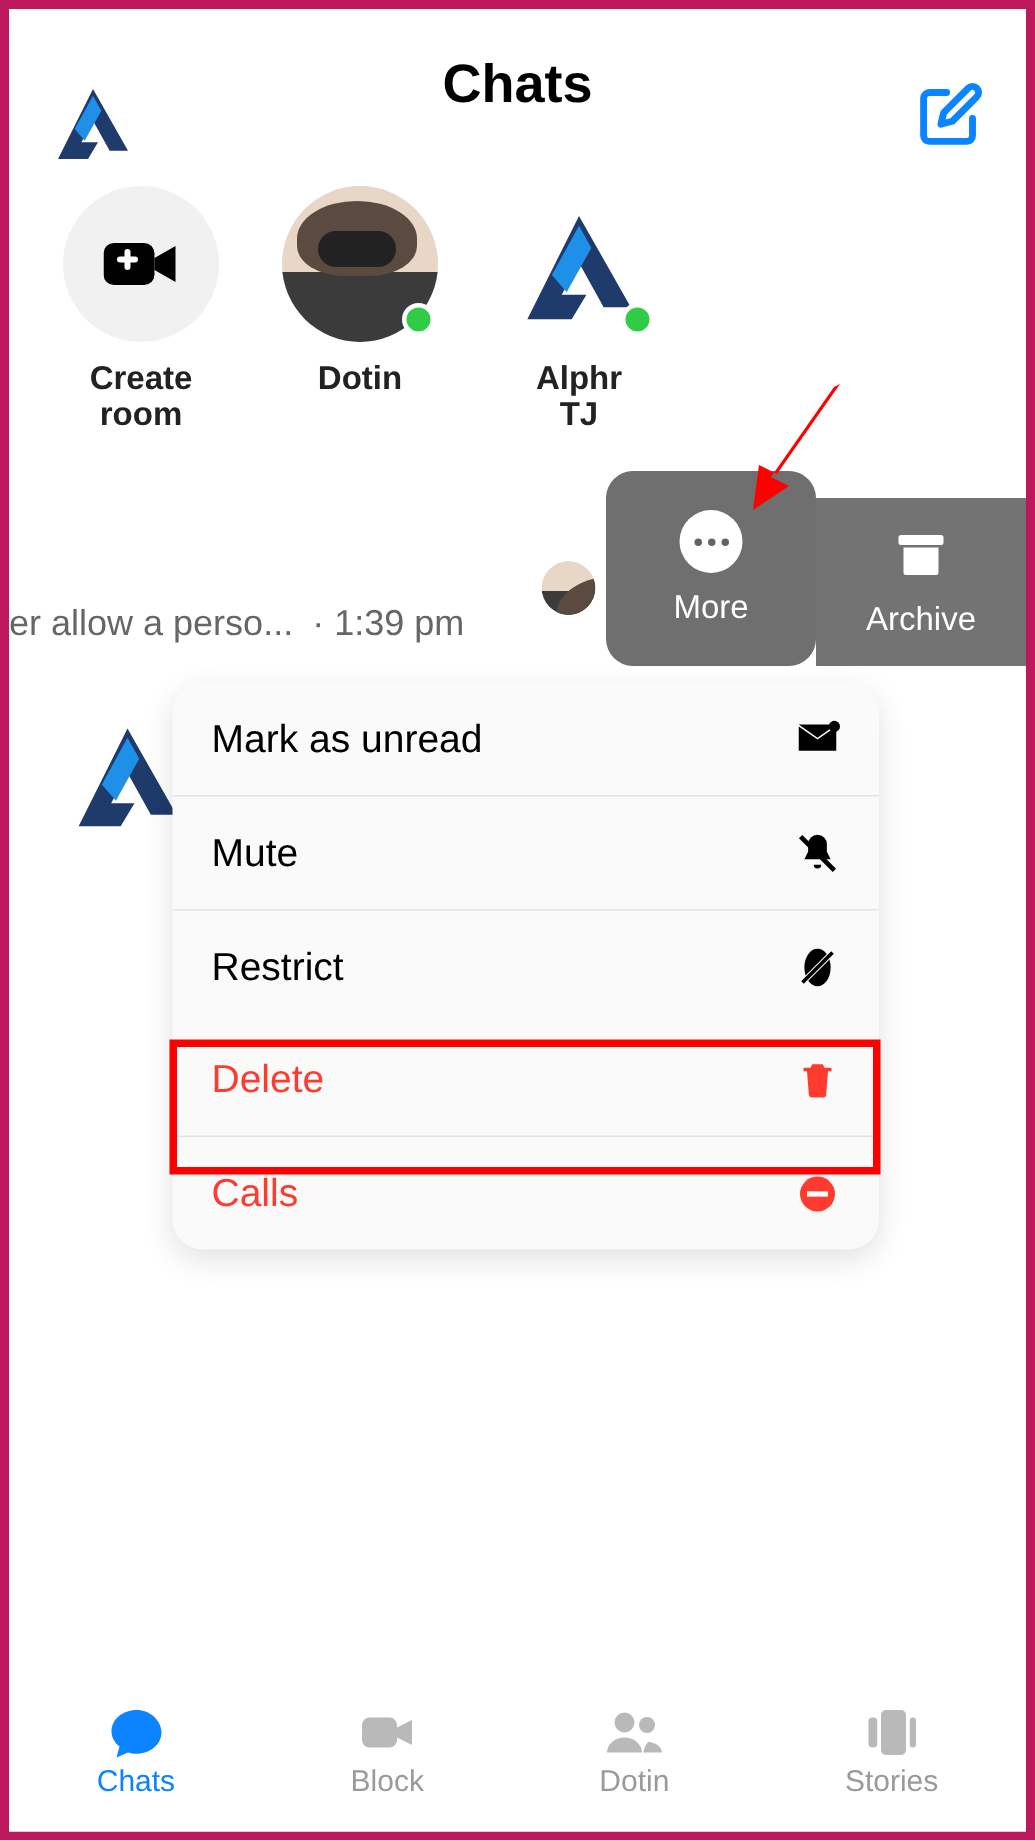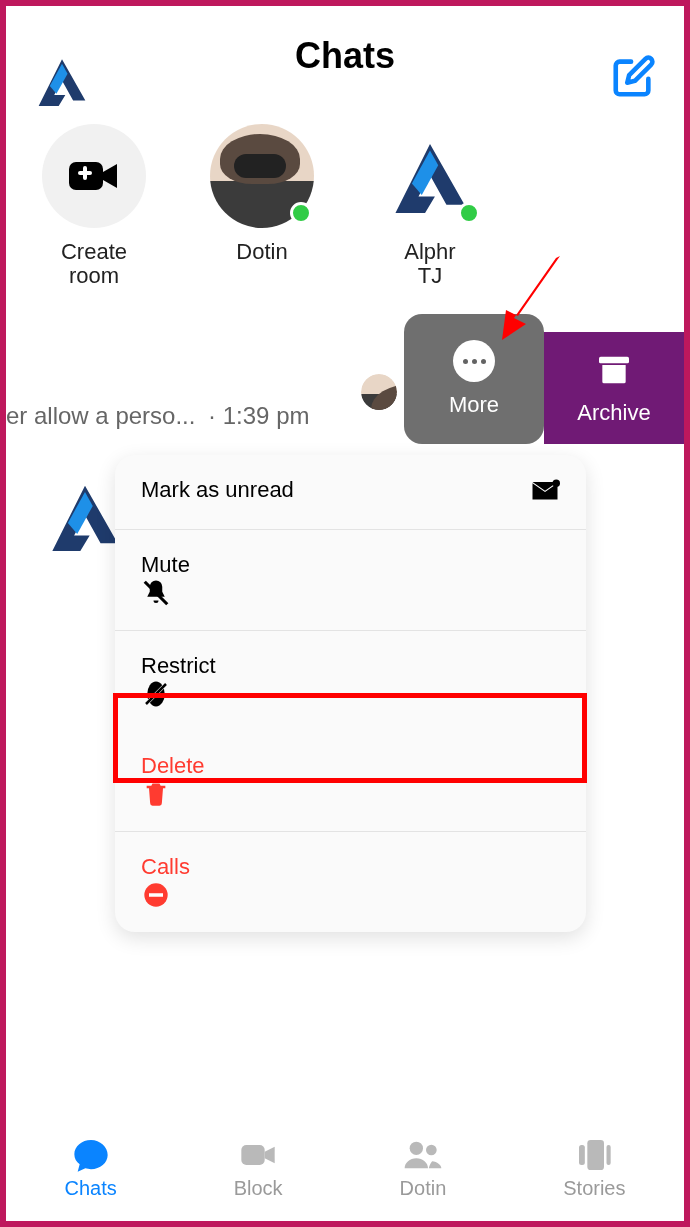--- a/index.html
+++ b/index.html
@@ -4,46 +4,46 @@
 <style>
   * { box-sizing: border-box; margin: 0; padding: 0; font-family: -apple-system, BlinkMacSystemFont, "Segoe UI", Helvetica, Arial, sans-serif; }
   html, body { width: 690px; height: 1227px; background: #fff; overflow: hidden; }
   .frame { position: relative; width: 690px; height: 1227px; border: 6px solid #be185d; }
   
   .header { position: relative; height: 100px; display: flex; align-items: center; justify-content: center; }
   .logo-hdr { position: absolute; left: 28px; top: 50px; width: 56px; height: 50px; }
   .title { font-size: 36px; font-weight: 800; color: #000; }
   .compose { position: absolute; right: 28px; top: 48px; width: 46px; height: 46px; color: #0a84ff; }
   
-  .rooms { display: flex; gap: 48px; padding: 18px 28px 0; }
+  .rooms { display: flex; gap: 26px; padding: 18px 28px 0; font-weight: bold; }
   .room-item { display: flex; flex-direction: column; align-items: center; width: 120px; }
   .room-av { width: 104px; height: 104px; border-radius: 50%; position: relative; display:flex; align-items:center; justify-content:center; }
   .room-av.gray { background: #f1f1f1; }
   .room-av .presence { position: absolute; right: 2px; bottom: 4px; width: 22px; height: 22px; border-radius: 50%; background: #31cc46; border: 3px solid #fff; }
   .room-label { margin-top: 12px; font-size: 22px; color: #222; text-align: center; line-height: 1.1; }
   
   .chat-row { position: relative; margin-top: 26px; height: 130px; text-decoration: underline; }
   .swipe-left { position:absolute; left:0; top:20px; width:410px; height:96px; overflow:hidden; }
   .swipe-preview { font-size:24px; color:#666; position:absolute; bottom:0; left:0; white-space:nowrap; }
   .swipe-preview .time { margin-left:6px; }
   .avatar-small { position:absolute; top:40px; left:355px; width:36px; height:36px; border-radius:50%; overflow:hidden; }
   .swipe-actions { position:absolute; right:0; top:0; height:130px; display:flex; }
   .swipe-btn { width:140px; display:flex; flex-direction:column; align-items:center; justify-content:center; gap:10px; font-size:22px; color:#fff; }
   .swipe-btn.more { background:#6f6f6f;border-radius:18px; }
-  .swipe-btn.archive { background:#701a75;margin-top:18px; }
+  .swipe-btn.archive { background:#737373;margin-top:18px; }
   .dots { width:42px; height:42px; border-radius:50%; background:#fff; display:flex; align-items:center; justify-content:center; gap:4px; }
   .dots span { width:5px; height:5px; border-radius:50%; background:#636363; }
   
   .arrow-anno { position:absolute; top:246px; left:490px; width:70px; height:90px; color:#ff0000; }
   
   .logo-bg { position:absolute; top:475px; left:38px; width:82px; height:70px; }
   
   .ctx { position:absolute; top:449px; left:109px; width:471px; background:#fafafa; border-radius:20px; box-shadow:0 6px 20px rgba(0,0,0,.12); padding:0; }
-  .ctx-item { display:flex; align-items:flex-start; justify-content:space-between; padding:22px 26px; font-size:22px; color:#000; }
-  .ctx-item + .ctx-item { border-top:1px solid #e3e3e3;flex-direction:column; }
+  .ctx-item { display:flex; align-items:flex-end; justify-content:space-between; padding:22px 26px; font-size:26px; color:#000; }
+  .ctx-item + .ctx-item { border-top:1px solid #e3e3e3; }
   .ctx-item.danger { color:#ff3b30; }
   .ctx-item .ico { width:30px; height:30px; display:flex; align-items:center; justify-content:center; }
   .highlight { position:absolute; top:687px; left:107px; width:474px; height:90px; border:5px solid #ff0000; pointer-events:none; }
   
   .tabbar { position:absolute; left:0; right:0; bottom:0; height:108px; background:#fff; display:flex; justify-content:space-around; align-items:center; }
   .tab { display:flex; flex-direction:column; align-items:center; gap:2px; font-size:20px; color:#9a9a9a; }
   .tab.active { color:#0a84ff; }
   .tab .tico { width:44px; height:40px; display:flex; align-items:center; justify-content:center; }
   
   .dotin-face { width:100%; height:100%; border-radius:50%; background: linear-gradient(#e8d6c6 55%, #3b3b3b 55%); position:relative; overflow:hidden; }

